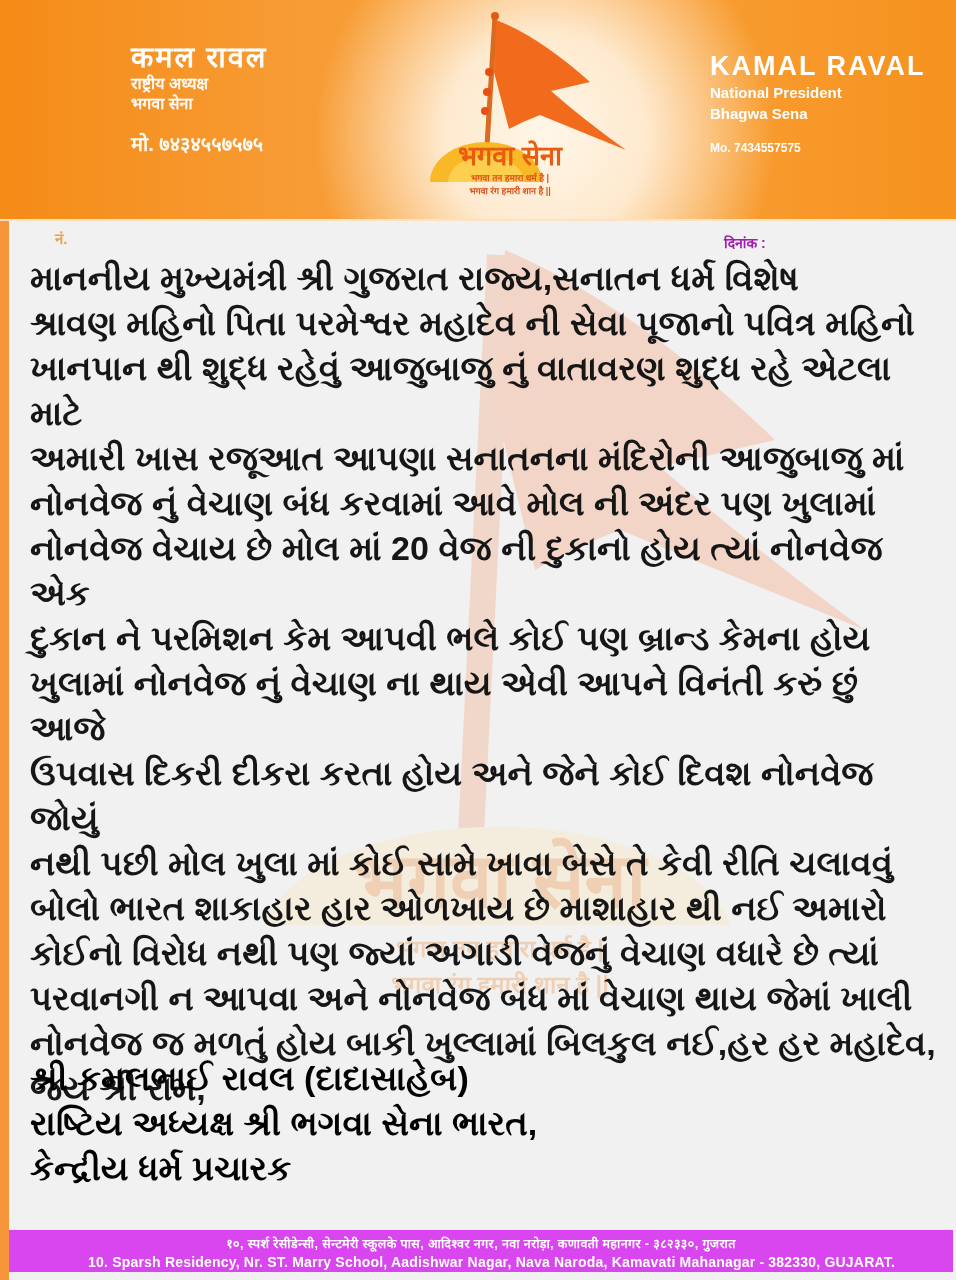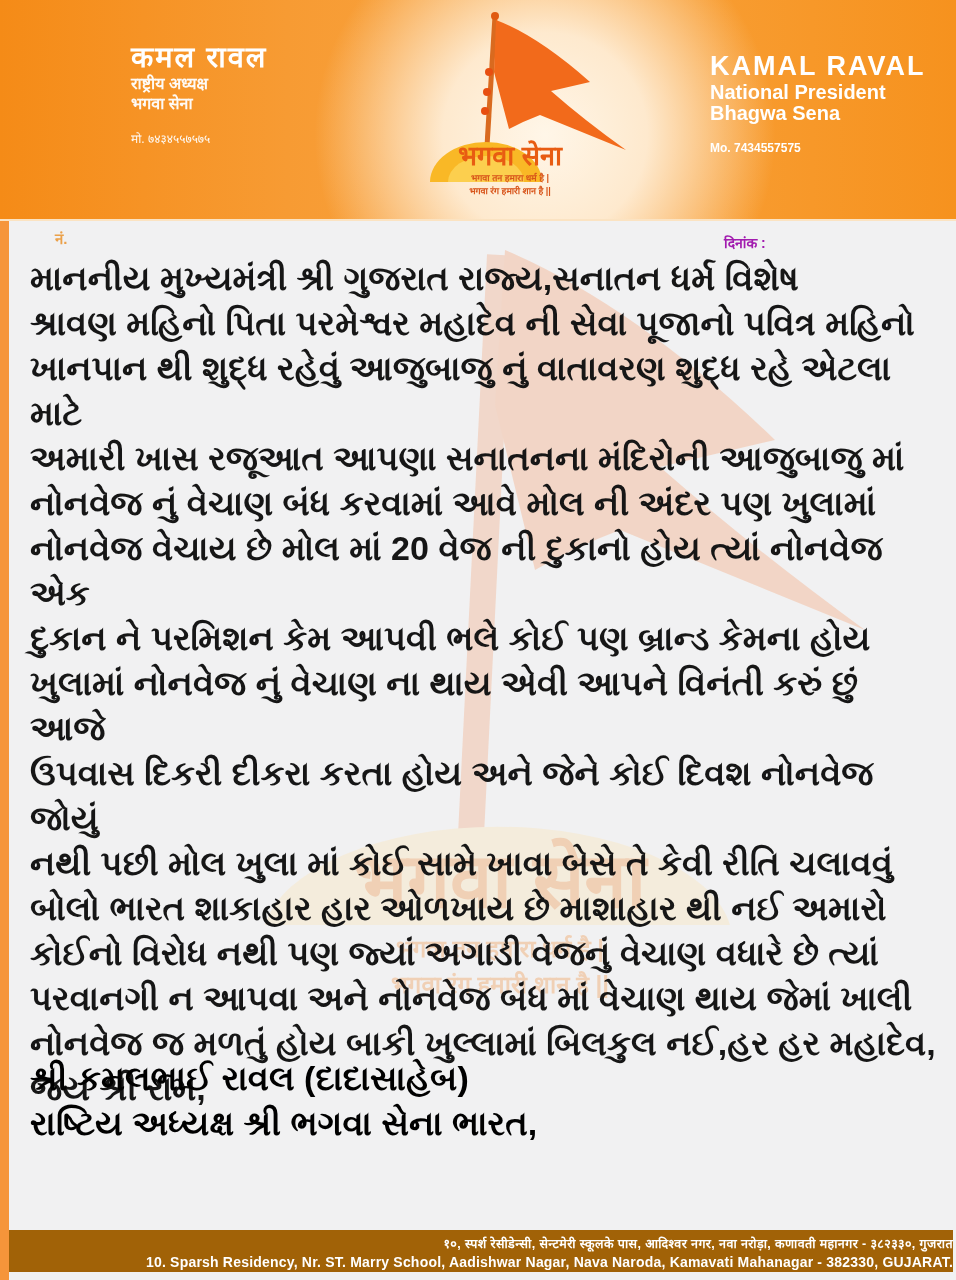--- a/index.html
+++ b/index.html
@@ -15,24 +15,24 @@
   .header{
     position:absolute;left:0;top:0;width:956px;height:219px;z-index:2;
     background:
       radial-gradient(circle 320px at 545px 135px, #fff6e8 0%, rgba(255,246,232,.85) 32%, rgba(255,246,232,0) 72%),
       linear-gradient(90deg,#f58b17 0%,#f79b33 30%,#f9a43f 55%,#f6921e 100%);
     border-bottom:2px solid #fbe3c2;
   }
   .h-left{position:absolute;left:95px;top:40px;color:#ffffff;margin-left:36px;}
   .h-left .name{font-size:29px;font-weight:bold;letter-spacing:2px;line-height:34px;}
   .h-left .sub{font-size:16px;font-weight:bold;line-height:20px;opacity:.96;}
-  .h-left .mob{font-size:12px;font-weight:normal;margin-top:16px;opacity:.96;}
+  .h-left .mob{font-size:20px;font-weight:bold;margin-top:16px;opacity:.96;}
   .h-right{position:absolute;left:710px;top:50px;color:#ffffff;}
   .h-right .name{font-size:27px;font-weight:bold;letter-spacing:2px;line-height:32px;}
-  .h-right .sub{font-size:20px;font-weight:bold;line-height:21px;}
+  .h-right .sub{font-size:15px;font-weight:bold;line-height:21px;}
   .h-right .mob{font-size:12px;font-weight:bold;margin-top:17px;}
   .logo-svg{position:absolute;left:388px;top:10px;}
 
   
   .ref-no{position:absolute;left:55px;top:228px;z-index:3;color:#eba14a;font-size:15px;font-weight:bold;}
   .ref-date{position:absolute;left:724px;top:233px;z-index:3;color:#a21caf;font-size:14px;font-weight:bold;}
 
   
   .watermark{position:absolute;left:165px;top:235px;z-index:2;opacity:.34;pointer-events:none;}
 
@@ -42,21 +42,21 @@
     color:#161616;font-size:34px;font-weight:600;line-height:45px;
   }
   .signature{
     position:absolute;left:30px;top:1056px;width:910px;z-index:3;
     color:#000000;font-size:34px;font-weight:600;line-height:45px;
   }
 
   
   .footer{
     position:absolute;left:9px;right:3px;top:1230px;height:42px;z-index:3;
-    background:#a16207;color:#ffffff;text-align:right;
+    background:#d946ef;color:#ffffff;text-align:center;
   }
   .footer .hi{font-size:12.5px;font-weight:bold;padding-top:5px;letter-spacing:.4px;}
   .footer .en{font-size:14px;font-weight:bold;margin-top:2px;letter-spacing:.2px;margin-left:21px;}
 </style>
 </head>
 <body>
 
 <div class="page">
 
   <div class="left-strip"></div>
@@ -123,20 +123,21 @@
     <div>બોલો ભારત શાકાહાર હાર ઓળખાય છે માશાહાર થી નઈ અમારો</div>
     <div>કોઈનો વિરોધ નથી પણ જ્યાં અગાડી વેજનું વેચાણ વધારે છે ત્યાં</div>
     <div>પરવાનગી ન આપવા અને નોનવેજ બંધ માં વેચાણ થાય જેમાં ખાલી</div>
     <div>નોનવેજ જ મળતું હોય બાકી ખુલ્લામાં બિલકુલ નઈ,હર હર મહાદેવ,</div>
     <div>જય શ્રી રામ,</div>
   </div>
 
   <div class="signature">
     <div>શ્રી કમલભાઈ રાવલ (દાદાસાહેબ)</div>
     <div>રાષ્ટિય અધ્યક્ષ શ્રી ભગવા સેના ભારત,</div>
+    <div>કેન્દ્રીય ધર્મ પ્રચારક</div>
   </div>
 
   <div class="footer">
     <div class="hi">१०, स्पर्श रेसीडेन्सी, सेन्टमेरी स्कूलके पास, आदिश्वर नगर, नवा नरोड़ा, कणावती महानगर - ३८२३३०, गुजरात</div>
     <div class="en">10. Sparsh Residency, Nr. ST. Marry School, Aadishwar Nagar, Nava Naroda, Kamavati Mahanagar - 382330, GUJARAT.</div>
   </div>
 
 </div>
 
 </body></html>

